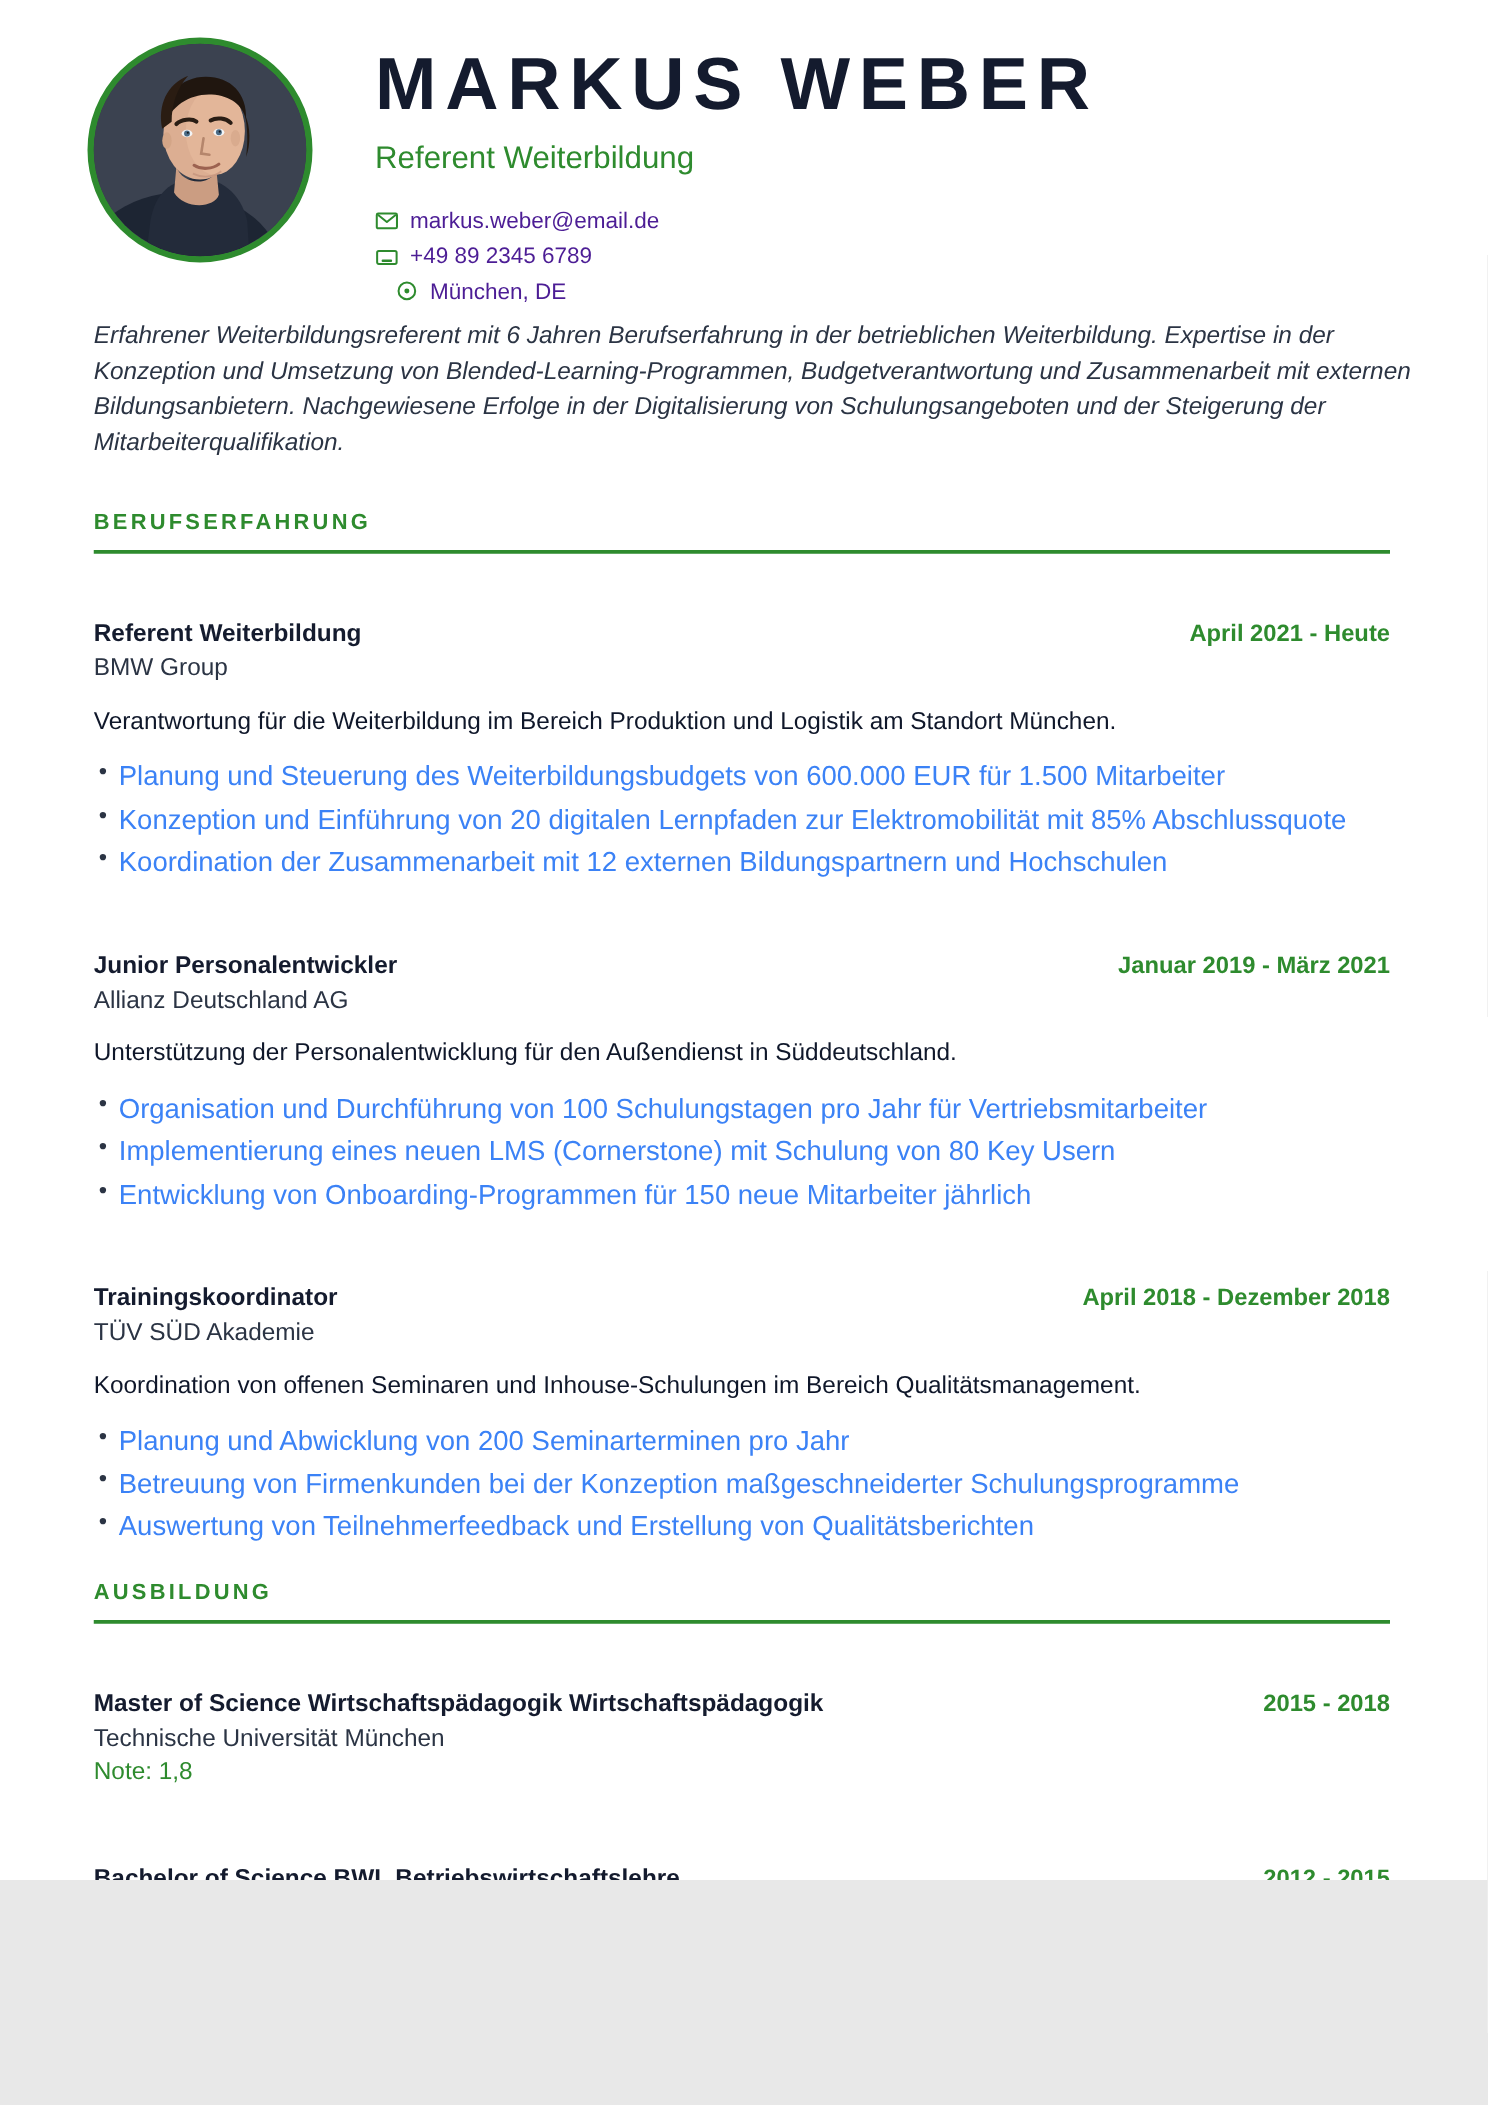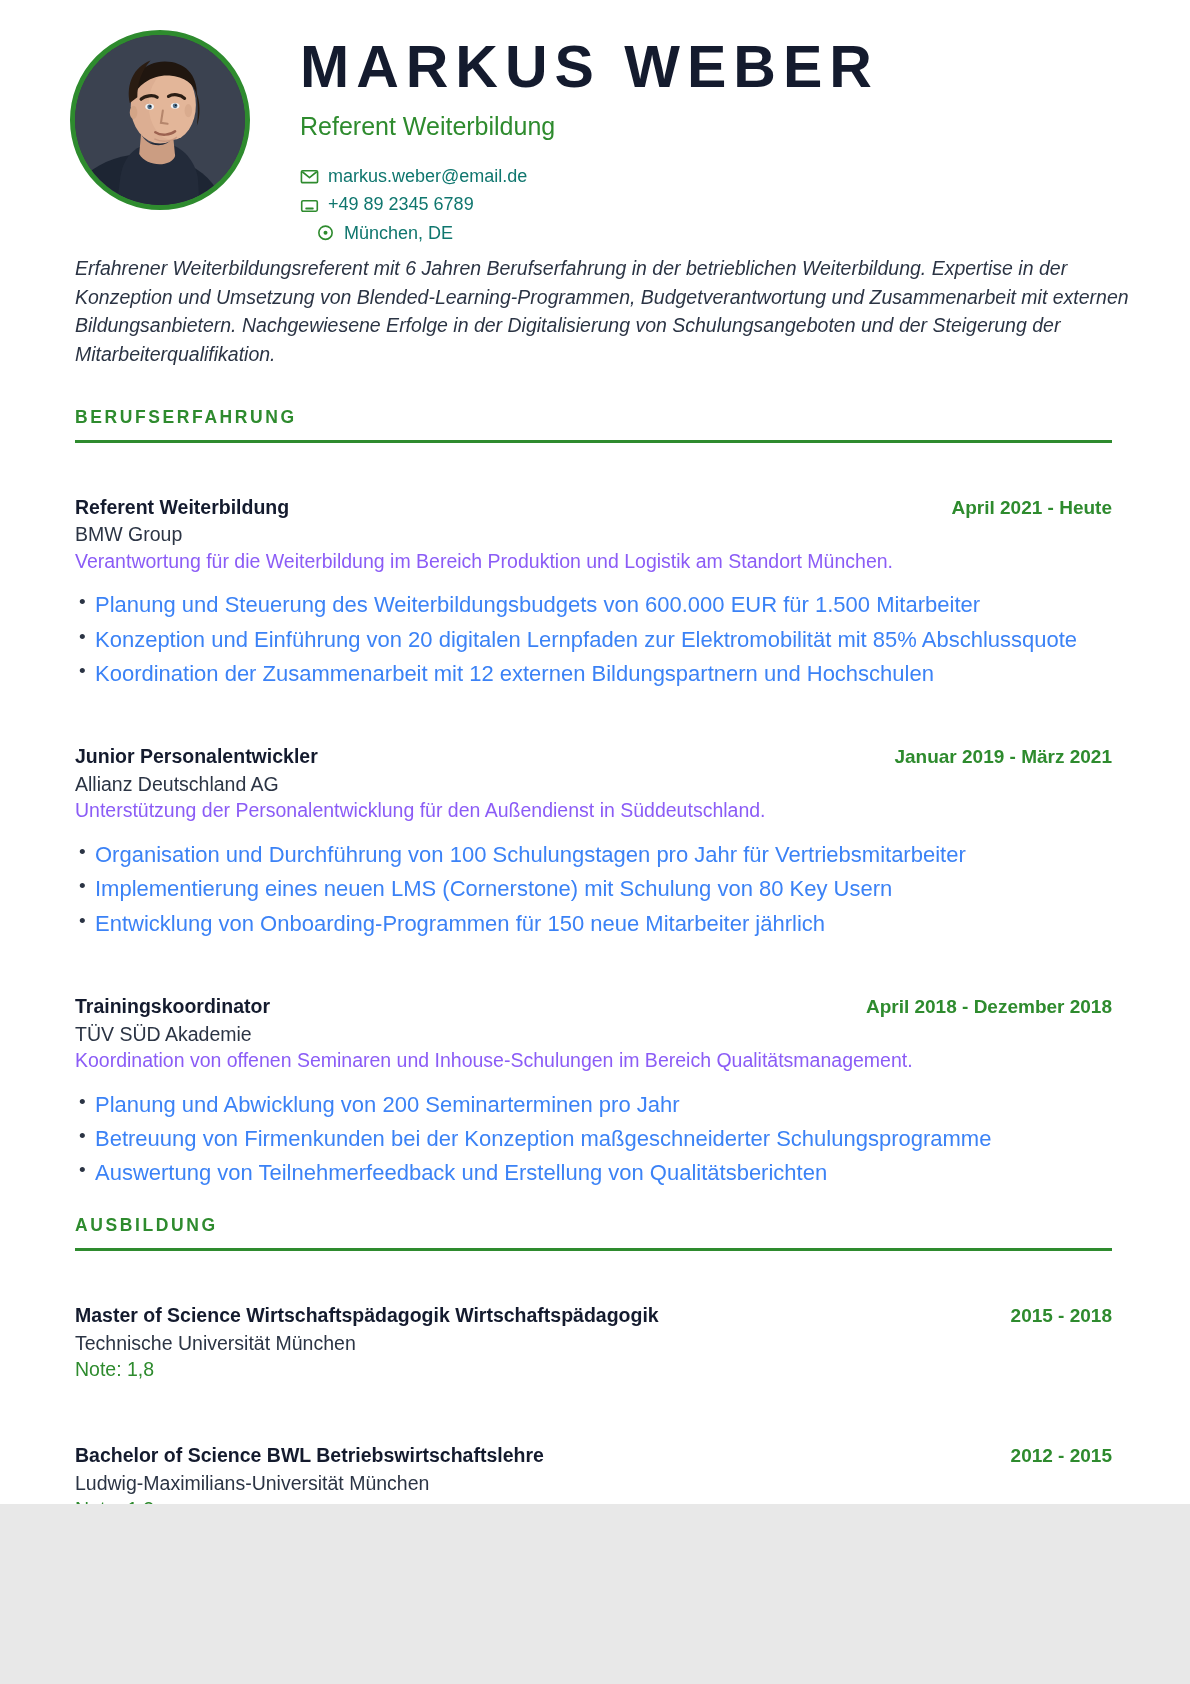--- a/index.html
+++ b/index.html
@@ -75,21 +75,21 @@
   .contacts {
     margin-top: 26px;
   }
 
   .contact-row {
     display: flex;
     align-items: center;
     gap: 9px;
     margin-bottom: 9px;
     font-size: 18px;
-    color: #0f766e;
+    color: #4c1d95;
     line-height: 1.1;
   }
 
   .contact-row.loc { padding-left: 16px; }
 
   .cicon { width: 19px; height: 19px; flex: 0 0 19px; display: block; }
 
   
   .summary {
     position: relative;
@@ -150,23 +150,23 @@
 
   .entry-org {
     font-size: 19.5px;
     color: #2b3444;
     line-height: 1.3;
     margin-top: 3px;
   }
 
   .entry-desc {
     font-size: 19.5px;
-    color: #8b5cf6;
+    color: #0f172a;
     line-height: 1.32;
-    margin-top: 1px;
+    margin-top: 17px;
   }
 
   .entry-note {
     font-size: 19.5px;
     color: #2e8b2e;
     line-height: 1.32;
     margin-top: 1px;
   }
 
   .bullets { margin-top: 16px; }

